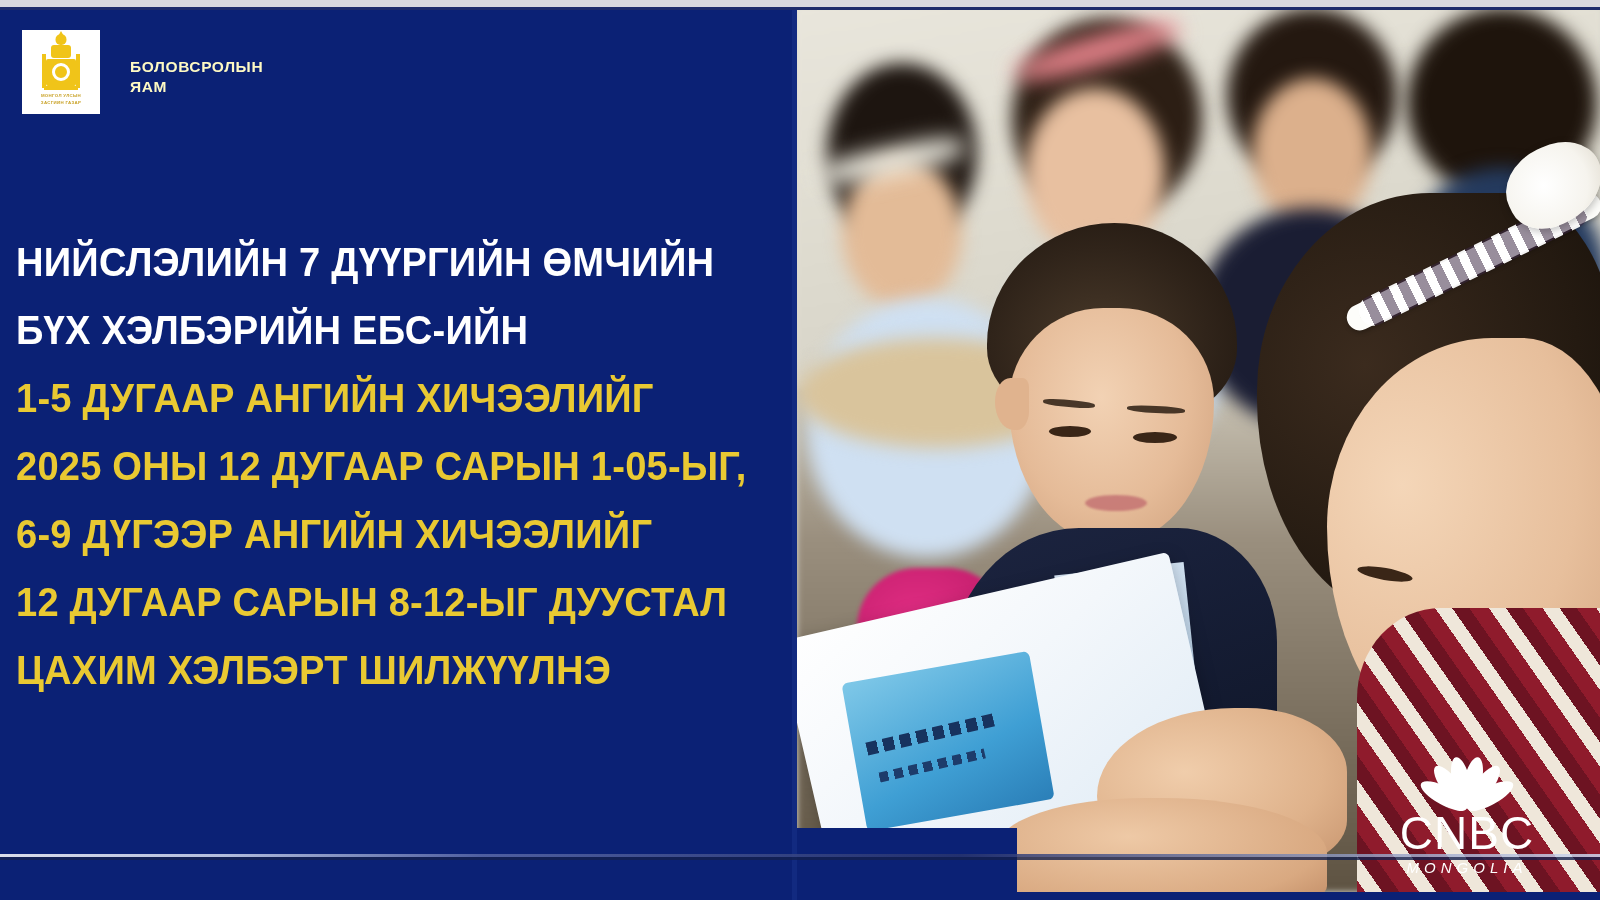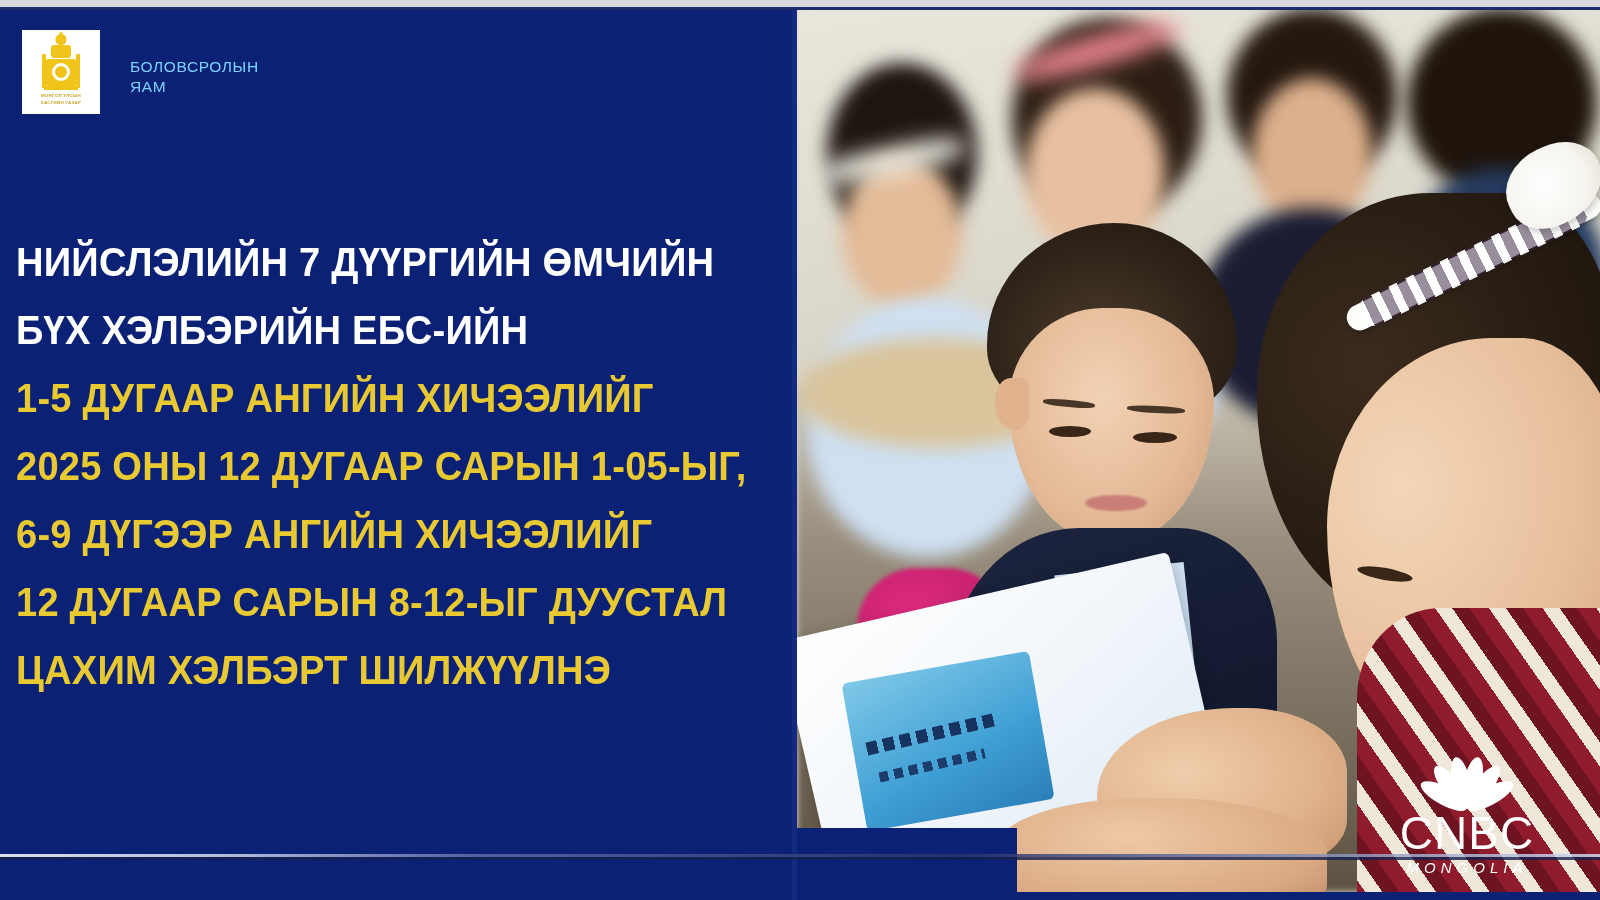--- a/index.html
+++ b/index.html
@@ -32,21 +32,21 @@
             width:30px;height:27px;background:#f0c419;border-radius:2px;}
   .logo-body::before{content:"";position:absolute;left:6px;top:4px;width:18px;height:18px;
             border-radius:50%;border:3px solid #ffffff;box-sizing:border-box;}
   .logo-pillar-l{position:absolute;left:1px;top:20px;width:4px;height:34px;background:#f0c419;}
   .logo-pillar-r{position:absolute;right:1px;top:20px;width:4px;height:34px;background:#f0c419;}
   .logo-base{position:absolute;left:50%;top:52px;transform:translateX(-50%);
             width:34px;height:4px;background:#f0c419;}
   .logo-cap-text{font-size:4.4px;letter-spacing:.3px;color:#c9a227;font-weight:700;
             text-align:center;line-height:7px;margin-top:2px;}
 
-  .ministry{margin-left:30px;margin-top:27px;color:#7dd3fc;font-weight:400;
+  .ministry{margin-left:30px;margin-top:27px;color:#fef9c3;font-weight:700;
             font-size:15.5px;line-height:20px;letter-spacing:.6px;}
 
   
   .headline{position:absolute;left:16px;top:228px;width:770px;z-index:25;}
   .hl{font-weight:700;font-size:41px;line-height:68px;letter-spacing:.2px;
       white-space:nowrap;font-stretch:condensed;transform:scaleX(.93);transform-origin:left center;}
   .hl.white{color:#ffffff;}
   .hl.yellow{color:#e9c932;}
 
   

